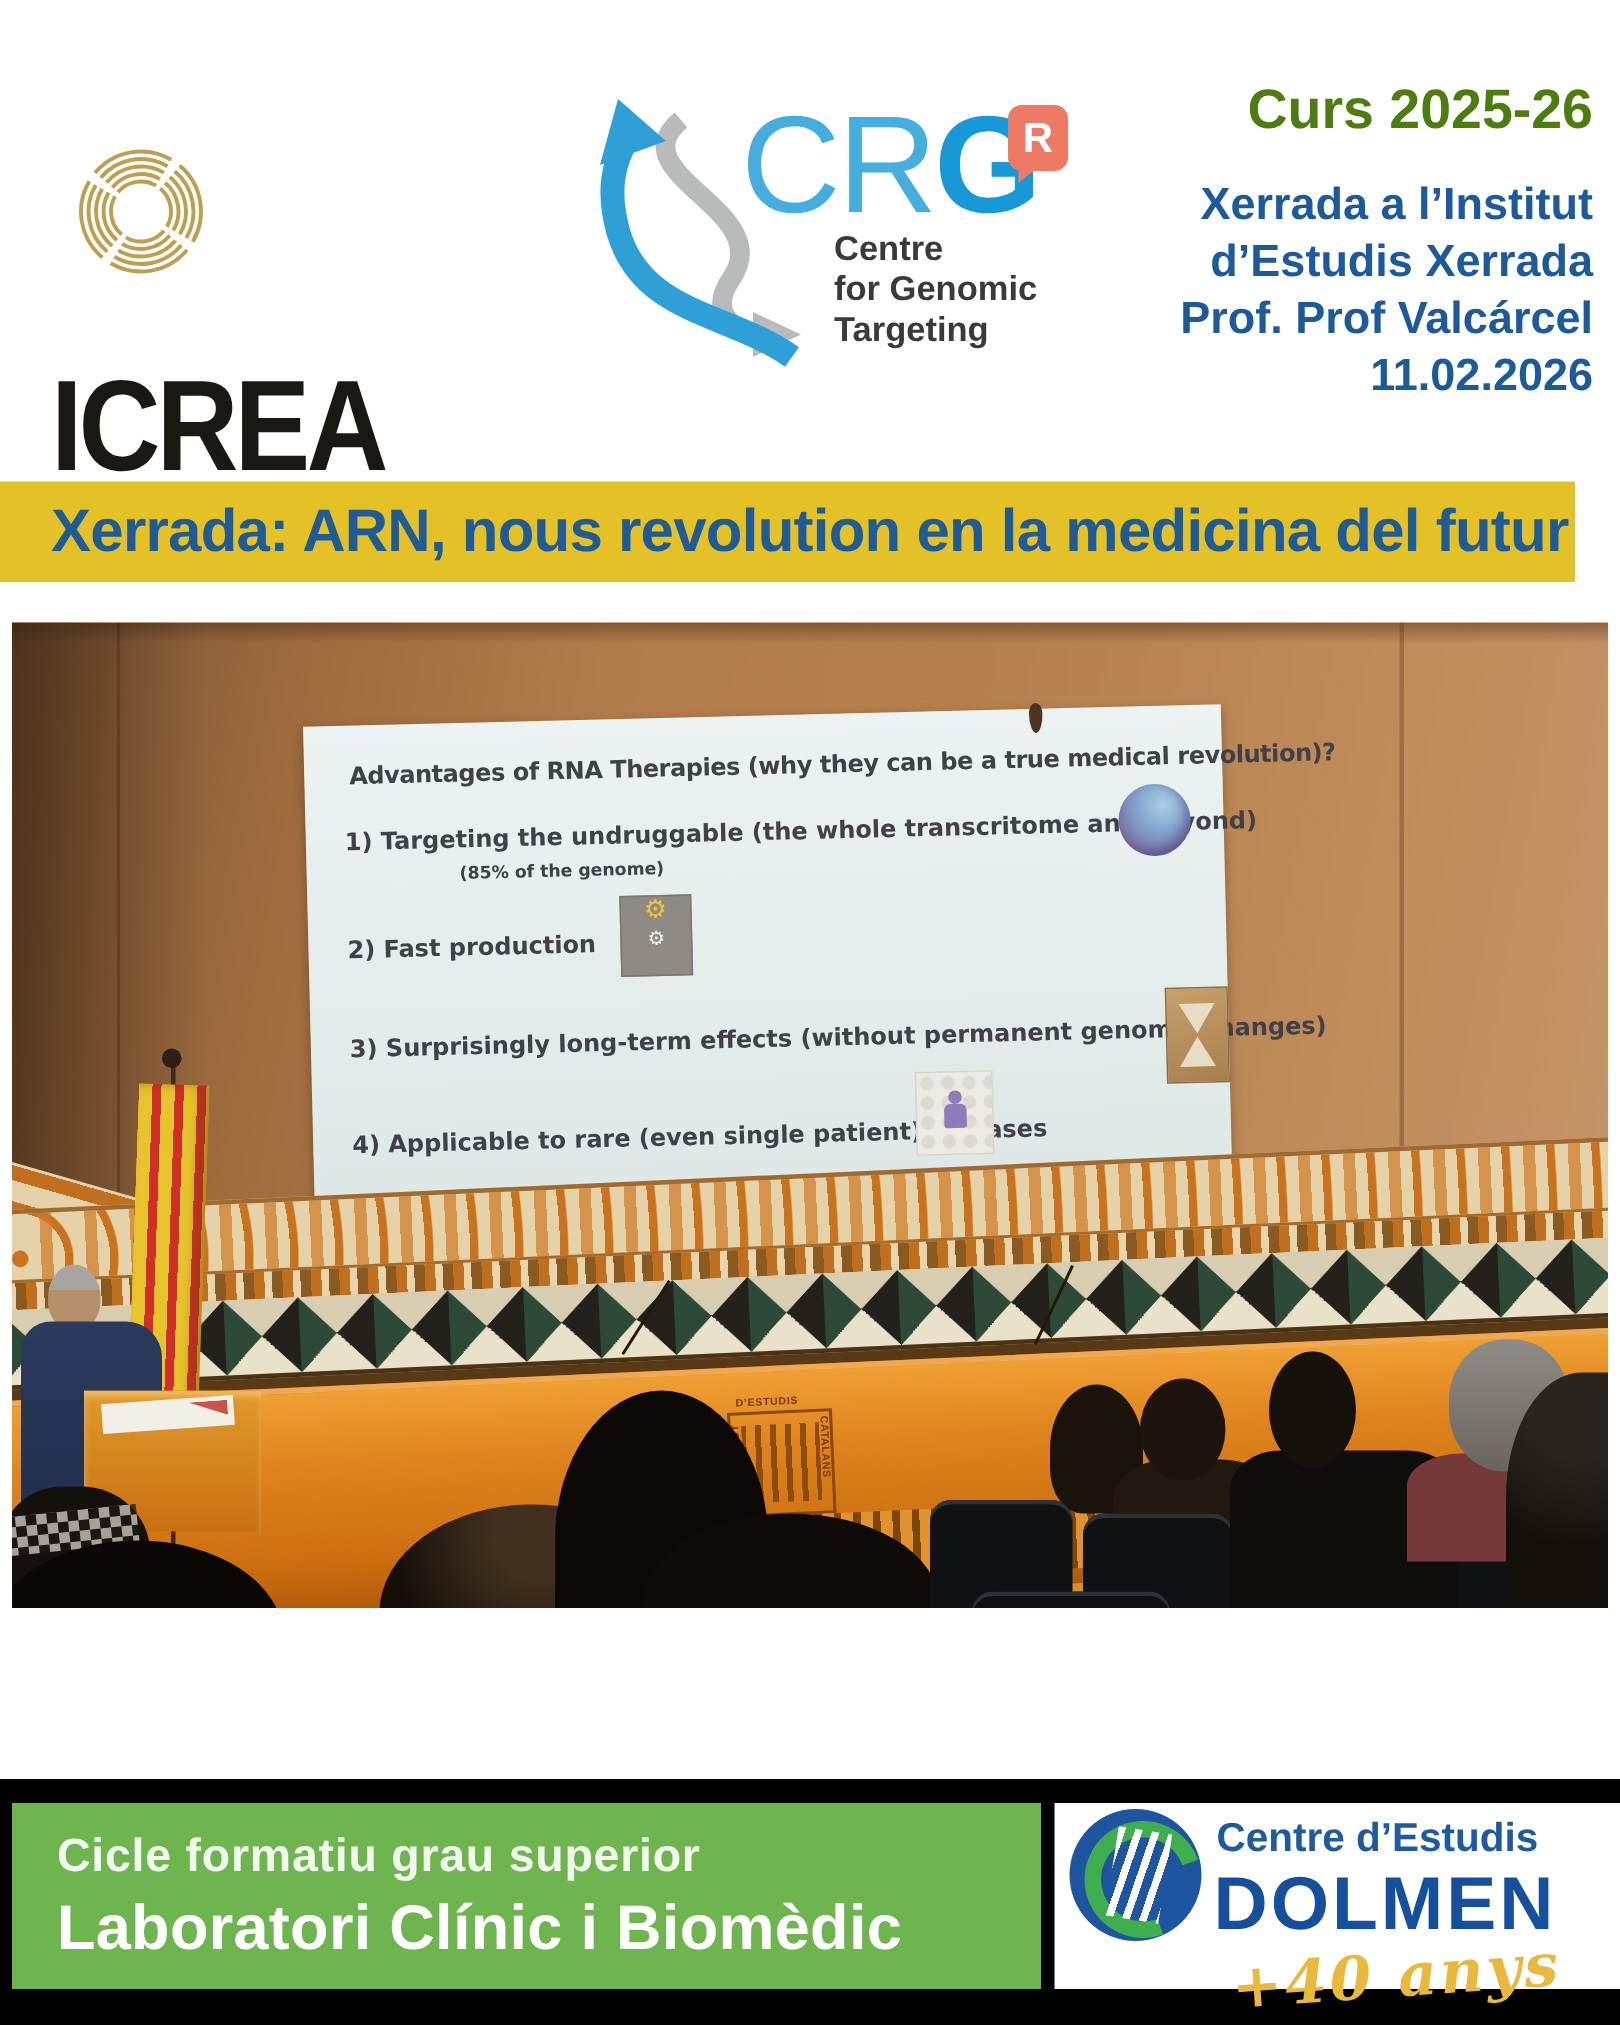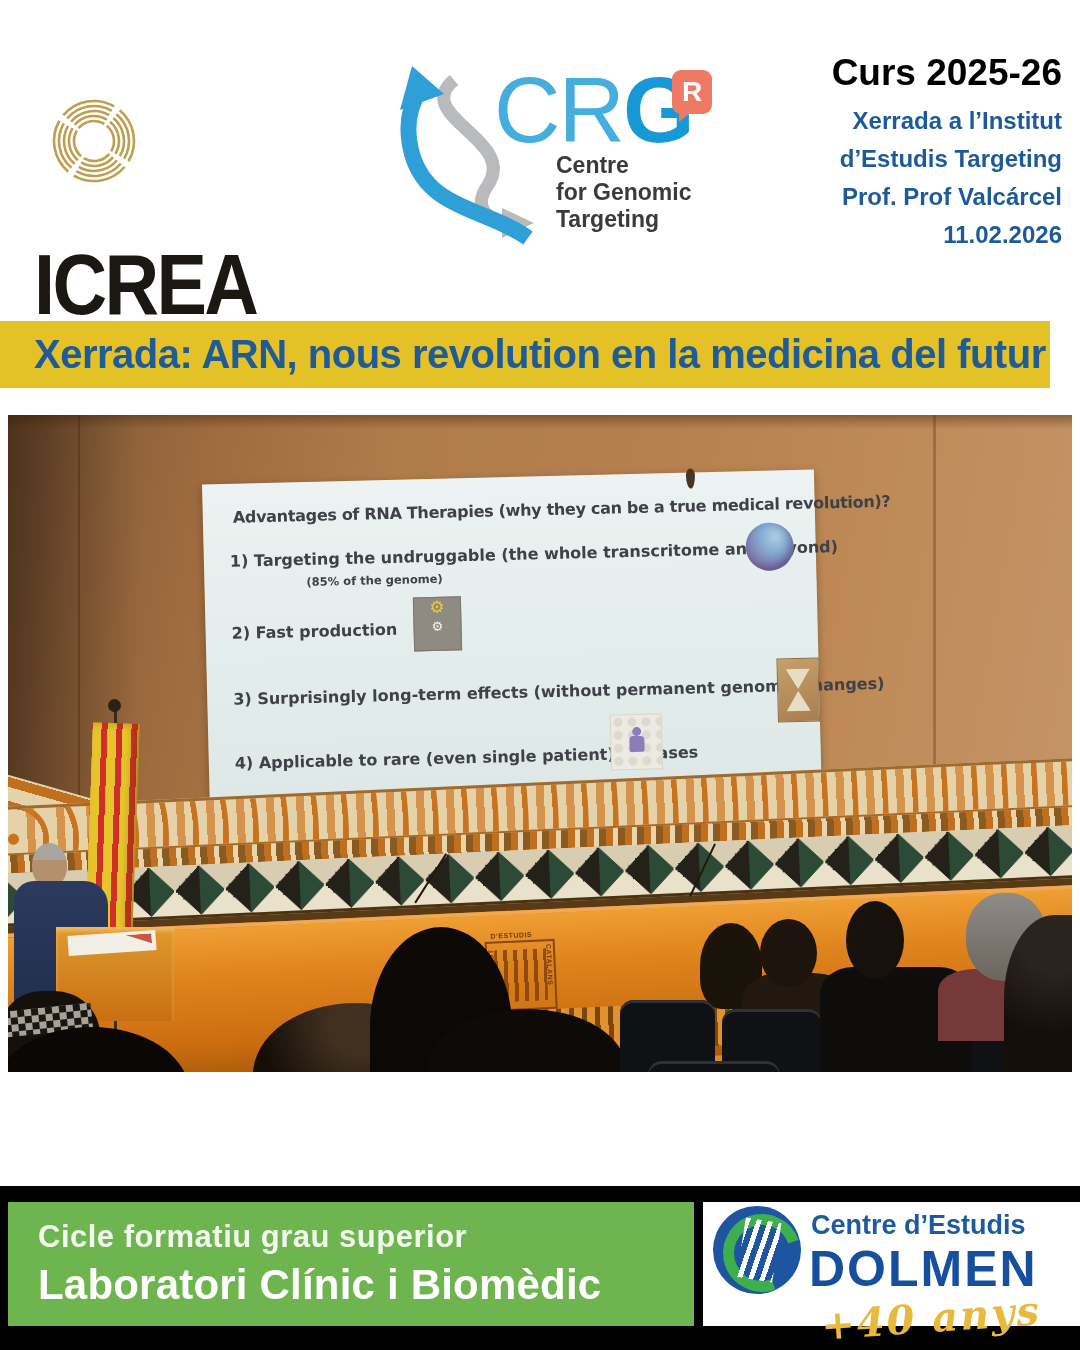--- a/index.html
+++ b/index.html
@@ -25,22 +25,22 @@
   .crg-bold{font-weight:700;color:#1699d6;}
   .crg-badge{
     position:absolute;left:306px;top:14px;width:40px;height:44px;background:#ee7a65;
     border-radius:9px 9px 9px 9px;color:#fff;font-weight:700;font-size:28px;
     display:flex;align-items:center;justify-content:center;
   }
   .crg-badge::after{content:"";position:absolute;left:7px;bottom:-8px;width:0;height:0;
     border-left:11px solid #ee7a65;border-bottom:9px solid transparent;}
   .crg-name{position:absolute;left:190px;top:96px;font-size:23px;line-height:27px;font-weight:700;color:#3a3a3a;}
   .event{position:absolute;right:18px;top:52px;text-align:right;}
-  .event-course{font-size:37px;font-weight:700;color:#000000;margin-bottom:8px;}
-  .event-line{font-size:24px;font-weight:700;color:#1d5a9b;line-height:38px;}
+  .event-course{font-size:37px;font-weight:700;color:#4d7c0f;margin-bottom:24px;}
+  .event-line{font-size:30px;font-weight:700;color:#1d5a9b;line-height:38px;}
   
   .banner{
     position:absolute;left:0;top:321px;width:1050px;height:67px;background:#e3c127;
     display:flex;align-items:center;
   }
   .banner-title{font-size:40px;font-weight:700;color:#1e5b97;padding-left:34px;letter-spacing:-.5px;}
   
   .photo{
     position:absolute;left:8px;top:415px;width:1064px;height:657px;overflow:hidden;
     background:linear-gradient(100deg,#6e4c2e 0%,#8a5f3a 8%,#a06c3f 18%,#b07c4a 34%,#b5804e 55%,#bf8b59 78%,#c5956a 100%);
@@ -246,21 +246,21 @@
     <div class="crg-name">
       <div>Centre</div>
       <div>for Genomic</div>
       <div>Targeting</div>
     </div>
   </div>
 
   <div class="event">
     <div class="event-course">Curs 2025-26</div>
     <div class="event-line">Xerrada a l’Institut</div>
-    <div class="event-line">d’Estudis Targeting</div>
+    <div class="event-line">d’Estudis Xerrada</div>
     <div class="event-line">Prof. Prof Valcárcel</div>
     <div class="event-line">11.02.2026</div>
   </div>
 </div>
 
 <div class="banner">
   <div class="banner-title">Xerrada: ARN, nous revolution en la medicina del futur</div>
 </div>
 
 <div class="photo">

